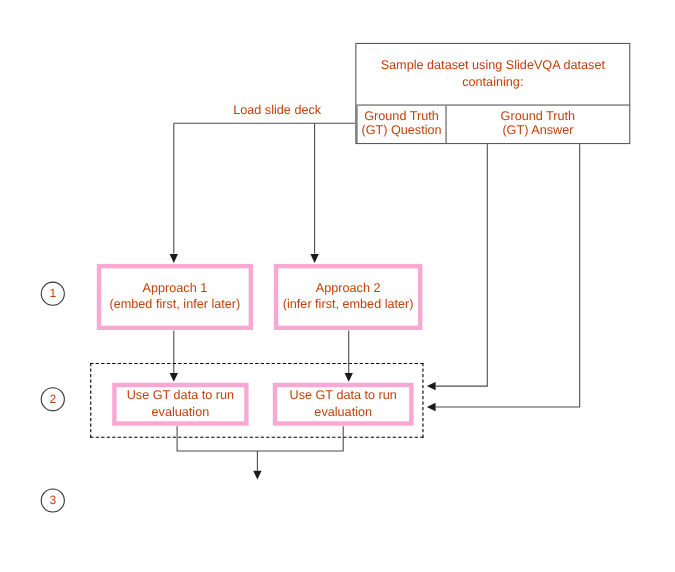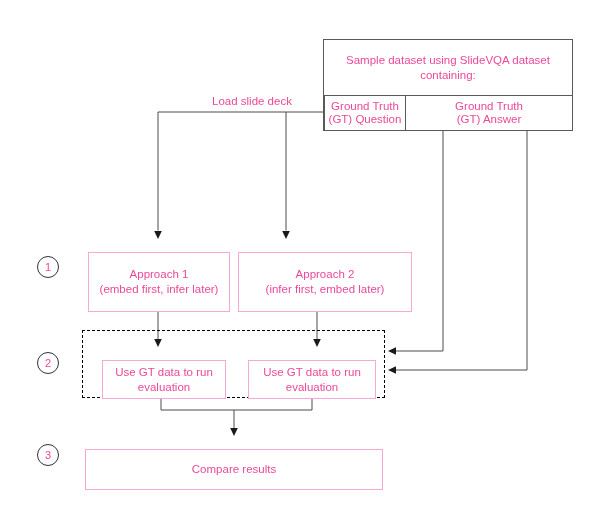--- a/index.html
+++ b/index.html
@@ -2,41 +2,40 @@
 <html><head>
 <meta charset="utf-8">
 <style>
   html, body { margin: 0; padding: 0; background: #ffffff; }
   .canvas {
     position: relative;
     width: 614px;
     height: 520px;
     background: #ffffff;
     font-family: "Liberation Sans", sans-serif;
-    color: #ec4899;
+    color: #c2410c;
     overflow: hidden;
   }
   .connectors {
     position: absolute;
     left: 0; top: 0;
     width: 614px; height: 520px;
   }
   .node {
     position: absolute;
     box-sizing: border-box;
-    border: 1px solid #f9a8d4;
+    border: 4px solid #f9a8d4;
     background: #ffffff;
     display: flex;
     align-items: center;
     justify-content: center;
     text-align: center;
     font-size: 11.5px;
     line-height: 1.3;
     white-space: pre-line;
-    margin-top: 12px;
   }
   .dataset {
     position: absolute;
     left: 323px; top: 39px;
     width: 250px; height: 92px;
     box-sizing: border-box;
     border: 1px solid #595959;
     background: #ffffff;
     display: flex;
     flex-direction: column;
@@ -92,21 +91,21 @@
   }
   .edge-label {
     position: absolute;
     left: 212px; top: 95px;
     width: 92px;
     text-align: left;
     font-size: 11.5px;
     background: transparent;
   }
   .approach-1 { left: 88px;  top: 240px; width: 142px; height: 60px; }
-  .approach-2 { left: 238px; top: 240px; width: 174px; height: 60px; }
+  .approach-2 { left: 249px; top: 240px; width: 135px; height: 60px; }
   .eval-1     { left: 102px; top: 348px; width: 124px; height: 39px; }
   .eval-2     { left: 248px; top: 348px; width: 128px; height: 39px; }
   .compare    { left: 85px;  top: 437px; width: 298px; height: 41px; }
   .circle-1 { left: 37px; top: 256px; }
   .circle-2 { left: 37px; top: 352px; }
   .circle-3 { left: 37px; top: 444px; }
   .line { stroke: #4d4d4d; stroke-width: 1; fill: none; }
   .arrowhead { fill: #1a1a1a; stroke: none; }
 </style>
 </head>
@@ -152,19 +151,18 @@
   <div class="edge-label">Load slide deck</div>
 
   <div class="node approach-1">Approach 1
 (embed first, infer later)</div>
   <div class="node approach-2">Approach 2
 (infer first, embed later)</div>
   <div class="node eval-1">Use GT data to run
 evaluation</div>
   <div class="node eval-2">Use GT data to run
 evaluation</div>
-  <div class="node compare">Compare results</div>
 
   <div class="step-circle circle-1">1</div>
   <div class="step-circle circle-2">2</div>
   <div class="step-circle circle-3">3</div>
 
 </div>
 
 </body></html>

